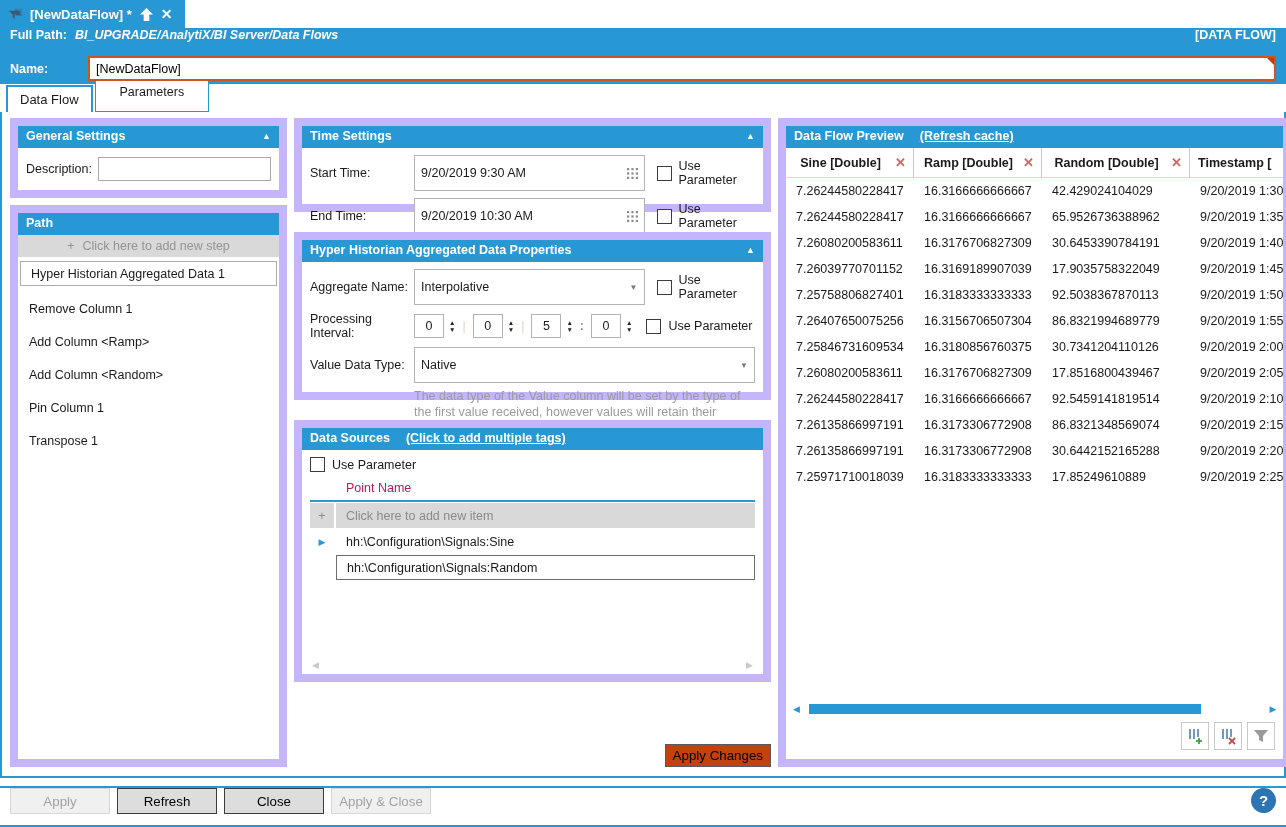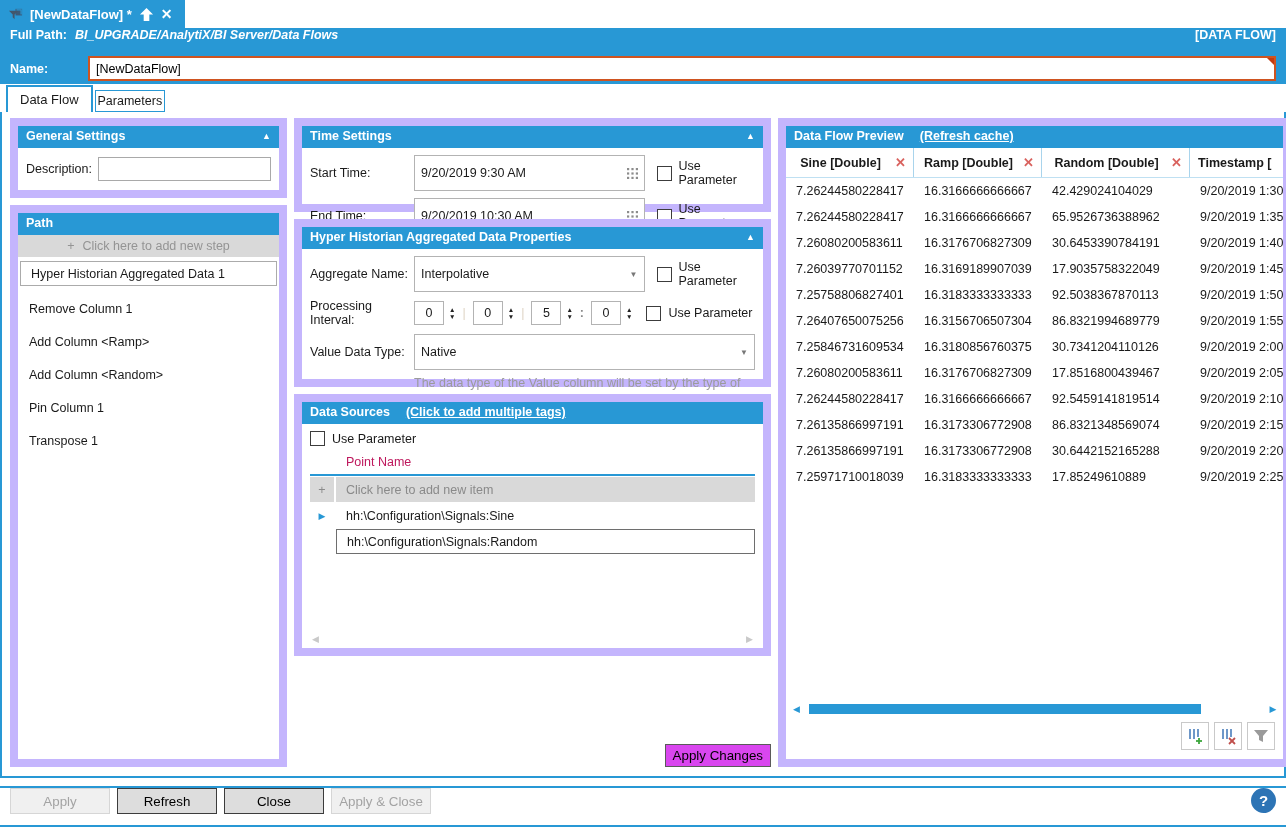--- a/index.html
+++ b/index.html
@@ -27,29 +27,29 @@
 
   
   .namebar { height: 29px; background: #2898d5; display: flex; align-items: center; padding: 0 10px 2px; color: #fff; }
   .namebar .lbl { font-weight: bold; width: 78px; }
   .name-wrap { flex: 1; position: relative; height: 25px; }
   .name-input { width: 100%; height: 100%; border: 2px solid #cf5420; background: #fff; padding: 0 6px; font-family: inherit; font-size: 12.5px; color: #000; outline: none; }
   .name-corner { position: absolute; top: 2px; right: 2px; width: 0; height: 0; border-top: 7px solid #c43b10; border-left: 7px solid transparent; }
 
   
   .subtabs { height: 28px; background: #fff; display: flex; align-items: flex-end; padding-left: 6px; }
-  .subtab { border: 1px solid #2898d5; background: #fff; height: 22px; display: flex; align-items: center; padding: 0 2px; margin-right: 2px; cursor: default; }
+  .subtab { border: 1px solid #2898d5; background: #fff; height: 40px; display: flex; align-items: center; padding: 0 24px; margin-right: 2px; cursor: default; }
   .subtab.active { border-width: 2px; border-bottom: none; height: 27px; font-size: 13px; padding: 0 12px; }
 
   
   .content { height: 666px; border-left: 2px solid #2898d5; border-right: 2px solid #2898d5; border-bottom: 2px solid #2898d5; display: flex; gap: 7px; padding: 6px 6px 9px 8px; background: #fff; }
   .content-spacer { height: 8px; background: #fff; }
 
   .col-left  { width: 292px; display: flex; flex-direction: column; gap: 7px; }
-  .col-mid   { width: 477px; display: flex; flex-direction: column; gap: 7px; }
+  .col-mid   { width: 477px; display: flex; flex-direction: column; gap: 20px; }
   .col-right { flex: 1; display: flex; flex-direction: column; }
 
   .panel { border: 8px solid #c4b5fd; background: #fff; display: flex; flex-direction: column; }
   .panel-h { background: #2898d5; color: #fff; font-weight: bold; display: flex; align-items: center; padding: 3px 8px 5px; }
   .panel-h .caret { margin-left: auto; font-size: 9px; }
   .panel-h .h-link { color: #fff; text-decoration: underline; font-weight: bold; margin-left: 16px; cursor: pointer; }
 
   
   .gs-body { padding: 9px 8px; display: flex; align-items: center; }
   .gs-body .flbl { width: 72px; }
@@ -90,21 +90,21 @@
   .ds-hname { flex: 1; display: flex; align-items: center; padding-left: 10px; color: #be185d; font-weight: normal; }
   .ds-row { display: flex; height: 25px; margin-top: 1px; cursor: pointer; }
   .ds-cell { flex: 1; display: flex; align-items: center; padding-left: 10px; white-space: nowrap; overflow: hidden; }
   .ds-row.add .ds-ind, .ds-row.add .ds-cell { background: #d9d9d9; color: #8a8a8a; }
   .ds-row.selected .ds-cell { background: #d2d2d2; }
   .ds-row.editing .ds-cell { border: 1px solid #6e6e6e; }
   .ds-row .marker { color: #2898d5; font-size: 9px; }
   .ds-scroll { margin-top: auto; display: flex; justify-content: space-between; padding: 0 2px 4px; color: #c9c9c9; font-size: 9px; }
 
   .mid-bottom { margin-top: auto; display: flex; justify-content: flex-end; }
-  .btn-apply-changes { background: #d946ef; border: 1px solid #5a5a5a; padding: 3px 7px; cursor: pointer; }
+  .btn-apply-changes { background: #c2410c; border: 1px solid #5a5a5a; padding: 3px 7px; cursor: pointer; }
 
   
   .pv-panel { flex: 1; }
   .pv-thead { display: flex; height: 30px; border-bottom: 1px solid #bfe0f2; }
   .pv-th { display: flex; align-items: center; border-right: 1px solid #a9d4ec; overflow: hidden; }
   .pv-th:nth-child(1) { width: 128px; }
   .pv-th:nth-child(2) { width: 128px; }
   .pv-th:nth-child(3) { width: 148px; }
   .pv-th:nth-child(4) { flex: 1; border-right: none; }
   .pv-th .nm { flex: 1; text-align: center; font-weight: bold; white-space: nowrap; }

